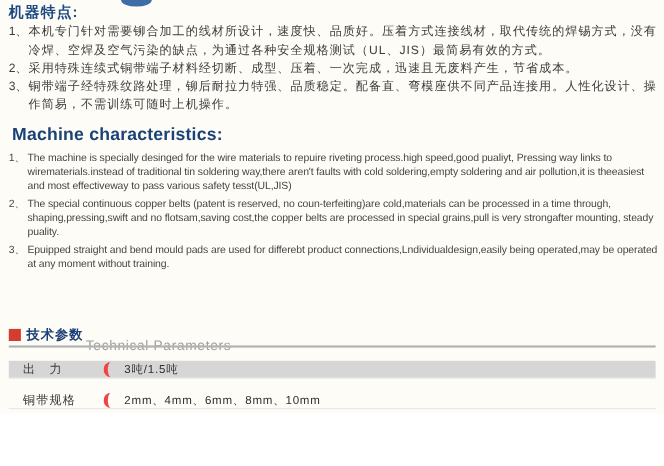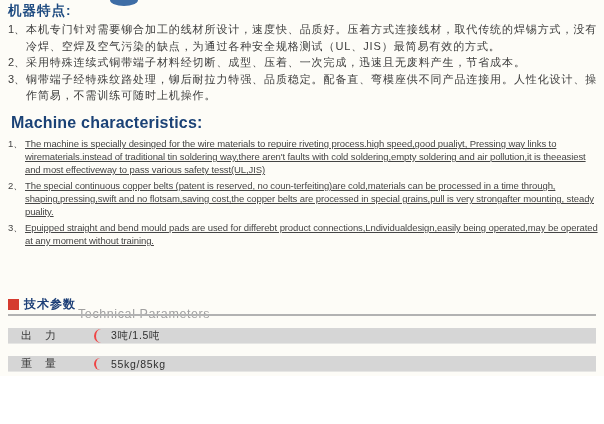--- a/index.html
+++ b/index.html
@@ -33,21 +33,21 @@
     position:absolute;left:11px;top:114px;
     font-size:16px;font-weight:bold;color:#1b4276;
     letter-spacing:0.2px;
   }
   .en-list{
     position:absolute;left:8px;top:137px;width:592px;
     font-size:9.5px;line-height:13px;color:#454545;
   }
   .en-item{display:flex;margin-bottom:3px;}
   .en-item .num{width:17px;flex:0 0 17px;}
-  .en-item .txt{flex:1;letter-spacing:-0.1px;text-decoration:underline;}
+  .en-item .txt{flex:1;letter-spacing:-0.1px;}
   .params-header{
     position:absolute;left:8px;top:288px;
     display:flex;align-items:center;
   }
   .red-square{
     width:11px;height:11px;background:#d53b2f;
     margin-right:5px;flex:0 0 11px;
   }
   .params-zh{
     font-size:12px;font-weight:bold;color:#1d3f77;letter-spacing:1px;
@@ -68,21 +68,21 @@
   .p-row:last-child{border-bottom:none;}
   .p-row.striped{background:#d6d6d6;}
   .p-label{
     width:73px;flex:0 0 73px;
     display:flex;align-items:center;
     padding-left:13px;
     font-size:11px;color:#3a3a3a;letter-spacing:1px;
   }
   .p-value{
     flex:1;display:flex;align-items:center;
-    border-left:2px solid #ef4444;
+    border-left:4px solid #ef4444;
     padding-left:15px;
     font-size:10.5px;color:#2f2f2f;letter-spacing:0.7px;border-radius:10px;
   }
 </style>
 </head>
 <body>
 
 <div class="page">
 
   <div class="logo-fragment"></div>
@@ -125,26 +125,23 @@
     <span class="red-square"></span>
     <span class="params-zh">技术参数</span>
     <span class="params-en">Technical Parameters</span>
   </div>
 
   <div class="params-table">
     <div class="p-row striped">
       <div class="p-label">出　力</div>
       <div class="p-value">3吨/1.5吨</div>
     </div>
-    <div class="p-row striped">
-      <div class="p-label">重　量</div>
-      <div class="p-value">55kg/85kg</div>
-    </div>
     <div class="p-row">
       <div class="p-label">铜带规格</div>
+      <div class="p-value">2mm、4mm、6mm、8mm、10mm</div>
     </div>
     <div class="p-row striped">
       <div class="p-label">外观尺寸</div>
       <div class="p-value">370Lx350Wx470H（mm）/ 400x450x650</div>
     </div>
   </div>
 
 </div>
 
 </body></html>

